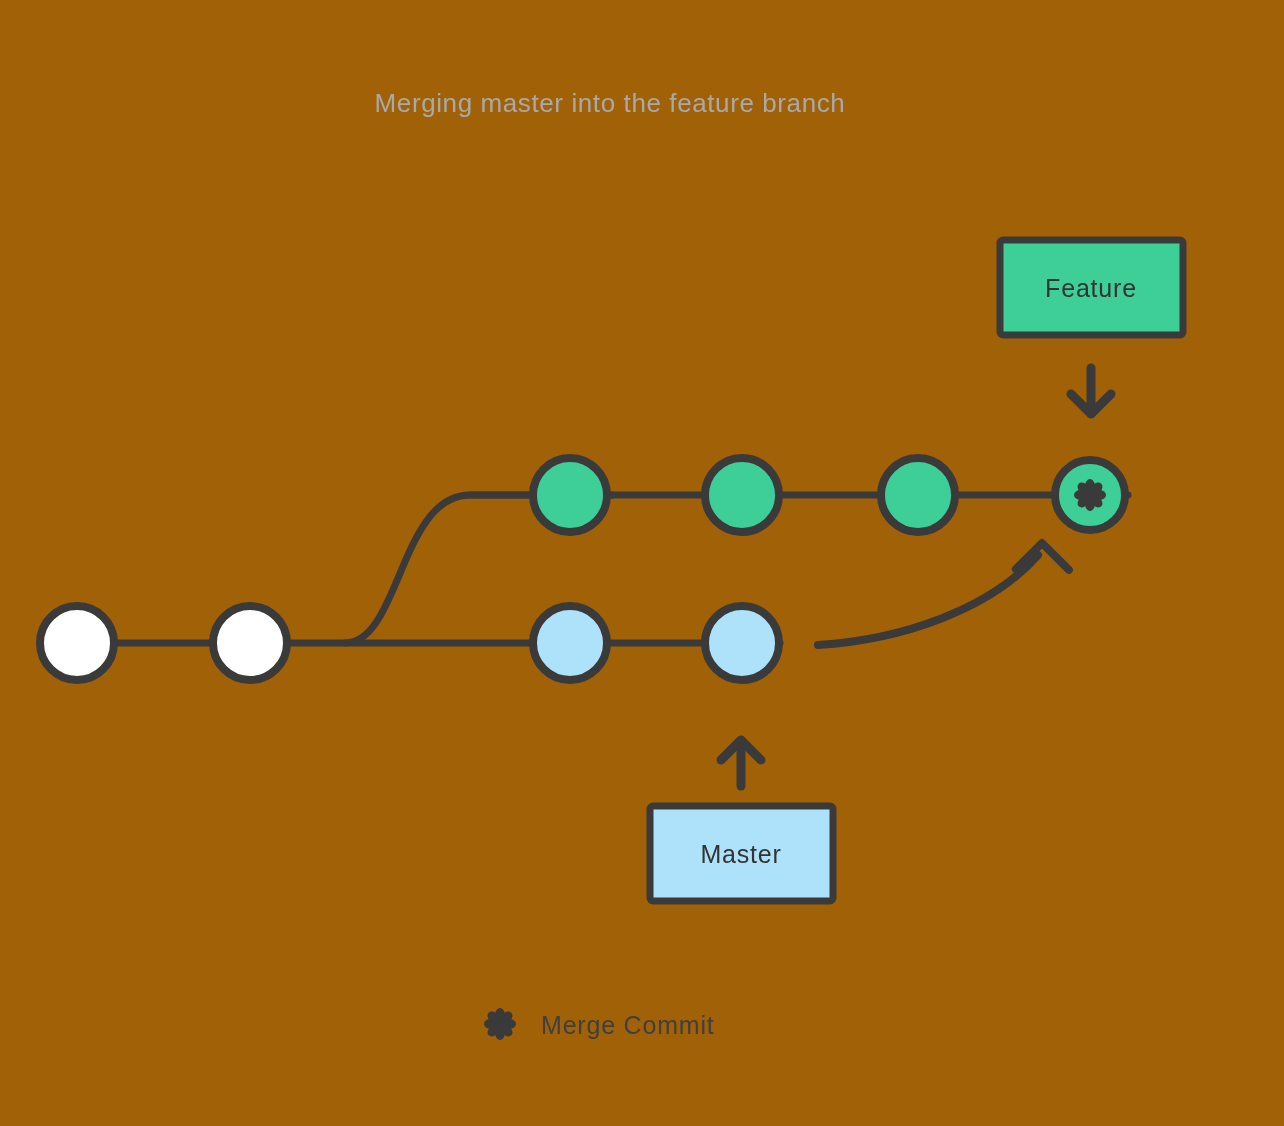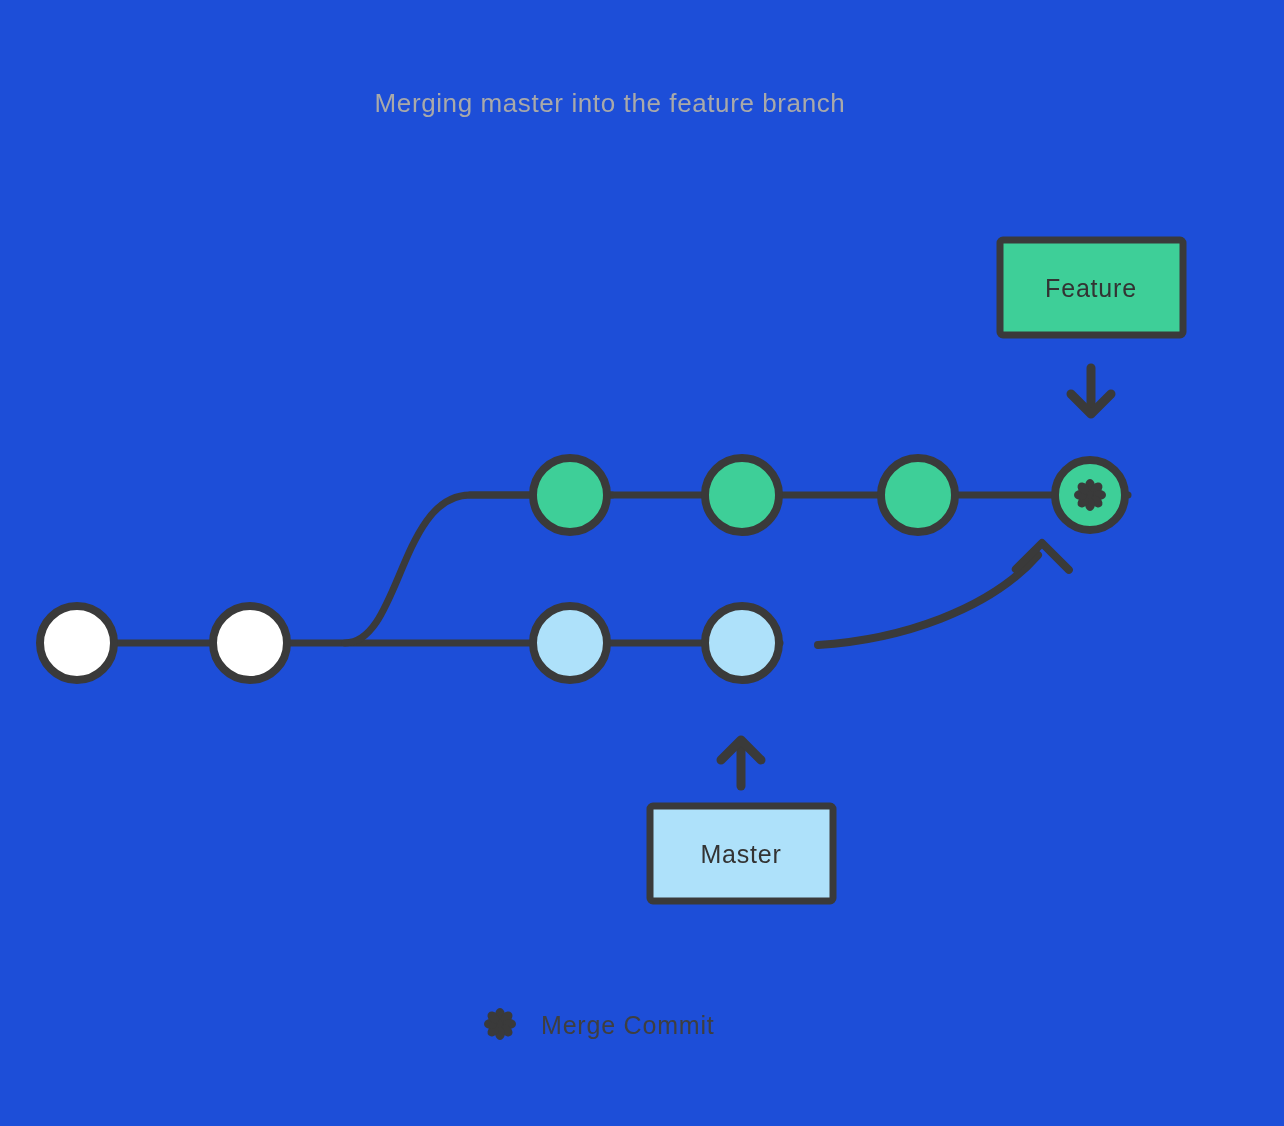--- a/index.html
+++ b/index.html
@@ -7,21 +7,21 @@
     padding: 0;
     background: #ffffff;
   }
   body {
     font-family: "Liberation Sans", sans-serif;
   }
   #canvas {
     position: relative;
     width: 1284px;
     height: 1126px;
-    background: #1d4ed8;
+    background: #a16207;
     overflow: hidden;
   }
   #diagram-svg {
     position: absolute;
     left: 0;
     top: 0;
     width: 1284px;
     height: 1126px;
     display: block;
   }

